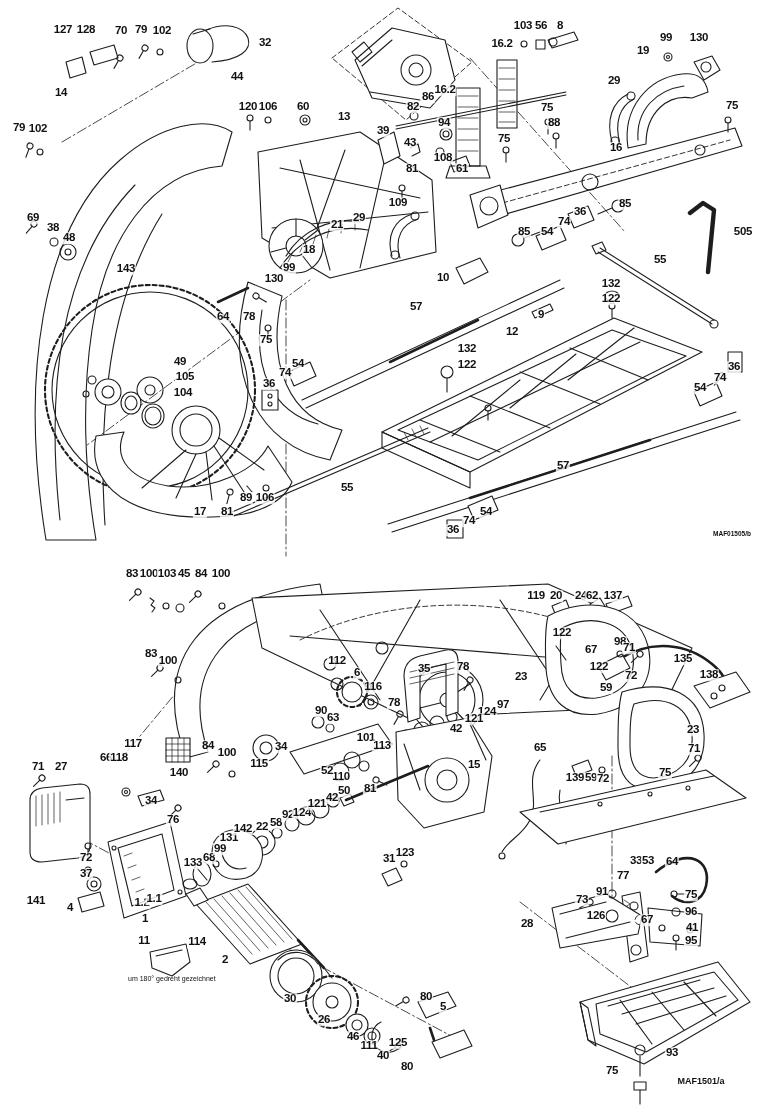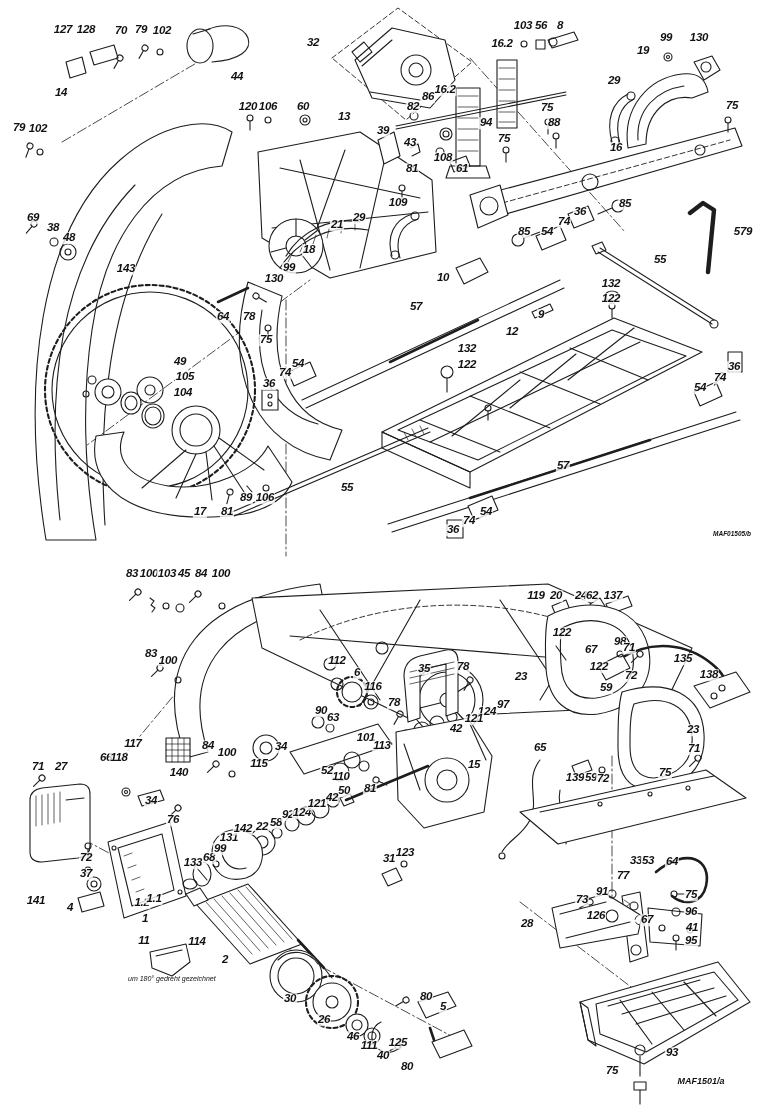--- a/index.html
+++ b/index.html
@@ -1,18 +1,18 @@
 <!DOCTYPE html>
 <html><head>
 <meta charset="utf-8">
 <style>
   html,body{margin:0;padding:0;background:#9a9a9a;}
   .page-wrap{display:flex;justify-content:center;}
   .canvas{position:relative;width:760px;height:1117px;background:#ffffff;
-          font-family:"Liberation Sans",sans-serif;overflow:hidden;font-style:italic;}
+          font-family:"Liberation Sans",sans-serif;overflow:hidden;}
   .art{position:absolute;left:0;top:0;z-index:1;}
   .art *{stroke:#1d1d1d;fill:none;stroke-width:1.1;stroke-linecap:round;stroke-linejoin:round;}
   .art .fw{fill:#ffffff;}
   .art .teeth{stroke-dasharray:4 3;stroke-width:2.1;}
   .art .dash{stroke-dasharray:5 3;stroke-width:.9;}
   .art .dd{stroke-dasharray:10 3 2 3;stroke-width:.8;}
   .art .th{stroke-width:2.6;}
   .art .th2{stroke-width:4.4;}
   .art .hair{stroke-width:.7;}
   .callout{position:absolute;transform:translate(-50%,-50%);z-index:3;
@@ -553,41 +553,41 @@
       <use href="#wsh" x="126" y="792"></use>
     </g>
   </svg>
 
   <div>
         <span class="callout" style="left: 63px; top: 30px;">127</span>
         <span class="callout" style="left: 86px; top: 30px;">128</span>
         <span class="callout" style="left: 121px; top: 31px;">70</span>
         <span class="callout" style="left: 141px; top: 30px;">79</span>
         <span class="callout" style="left: 162px; top: 31px;">102</span>
-        <span class="callout" style="left: 265px; top: 43px; margin-left: 48px;">32</span>
+        <span class="callout" style="left: 265px; top: 43px;">32</span>
         <span class="callout" style="left: 237px; top: 77px;">44</span>
         <span class="callout" style="left: 61px; top: 93px;">14</span>
         <span class="callout" style="left: 19px; top: 128px;">79</span>
         <span class="callout" style="left: 38px; top: 129px;">102</span>
         <span class="callout" style="left: 248px; top: 107px;">120</span>
         <span class="callout" style="left: 268px; top: 107px;">106</span>
         <span class="callout" style="left: 303px; top: 107px;">60</span>
         <span class="callout" style="left: 344px; top: 117px;">13</span>
         <span class="callout" style="left: 502px; top: 44px;">16.2</span>
         <span class="callout" style="left: 523px; top: 26px;">103</span>
         <span class="callout" style="left: 541px; top: 26px;">56</span>
         <span class="callout" style="left: 560px; top: 26px;">8</span>
         <span class="callout" style="left: 666px; top: 38px;">99</span>
         <span class="callout" style="left: 699px; top: 38px;">130</span>
         <span class="callout" style="left: 643px; top: 51px;">19</span>
         <span class="callout" style="left: 614px; top: 81px;">29</span>
         <span class="callout" style="left: 445px; top: 90px;">16.2</span>
         <span class="callout" style="left: 428px; top: 97px;">86</span>
         <span class="callout" style="left: 413px; top: 107px;">82</span>
-        <span class="callout" style="left: 444px; top: 123px; margin-left: 42px;">94</span>
+        <span class="callout" style="left: 444px; top: 123px;">94</span>
         <span class="callout" style="left: 383px; top: 131px;">39</span>
         <span class="callout" style="left: 410px; top: 143px;">43</span>
         <span class="callout" style="left: 443px; top: 158px;">108</span>
         <span class="callout" style="left: 462px; top: 169px;">61</span>
         <span class="callout" style="left: 412px; top: 169px;">81</span>
         <span class="callout" style="left: 547px; top: 108px;">75</span>
         <span class="callout" style="left: 554px; top: 123px;">88</span>
         <span class="callout" style="left: 504px; top: 139px;">75</span>
         <span class="callout" style="left: 732px; top: 106px;">75</span>
         <span class="callout" style="left: 616px; top: 148px;">16</span>
@@ -609,21 +609,21 @@
         <span class="callout" style="left: 467px; top: 349px;">132</span>
         <span class="callout" style="left: 467px; top: 365px;">122</span>
         <span class="callout" style="left: 298px; top: 364px;">54</span>
         <span class="callout" style="left: 285px; top: 373px;">74</span>
         <span class="callout" style="left: 269px; top: 384px;">36</span>
         <span class="callout" style="left: 625px; top: 204px;">85</span>
         <span class="callout" style="left: 524px; top: 232px;">85</span>
         <span class="callout" style="left: 547px; top: 232px;">54</span>
         <span class="callout" style="left: 564px; top: 222px;">74</span>
         <span class="callout" style="left: 580px; top: 212px;">36</span>
-        <span class="callout" style="left: 743px; top: 232px;">579</span>
+        <span class="callout" style="left: 743px; top: 232px;">505</span>
         <span class="callout" style="left: 660px; top: 260px;">55</span>
         <span class="callout" style="left: 611px; top: 284px;">132</span>
         <span class="callout" style="left: 611px; top: 299px;">122</span>
         <span class="callout" style="left: 541px; top: 315px;">9</span>
         <span class="callout" style="left: 512px; top: 332px;">12</span>
         <span class="callout" style="left: 734px; top: 367px;">36</span>
         <span class="callout" style="left: 720px; top: 378px;">74</span>
         <span class="callout" style="left: 700px; top: 388px;">54</span>
         <span class="callout" style="left: 563px; top: 466px;">57</span>
         <span class="callout" style="left: 347px; top: 488px;">55</span>

